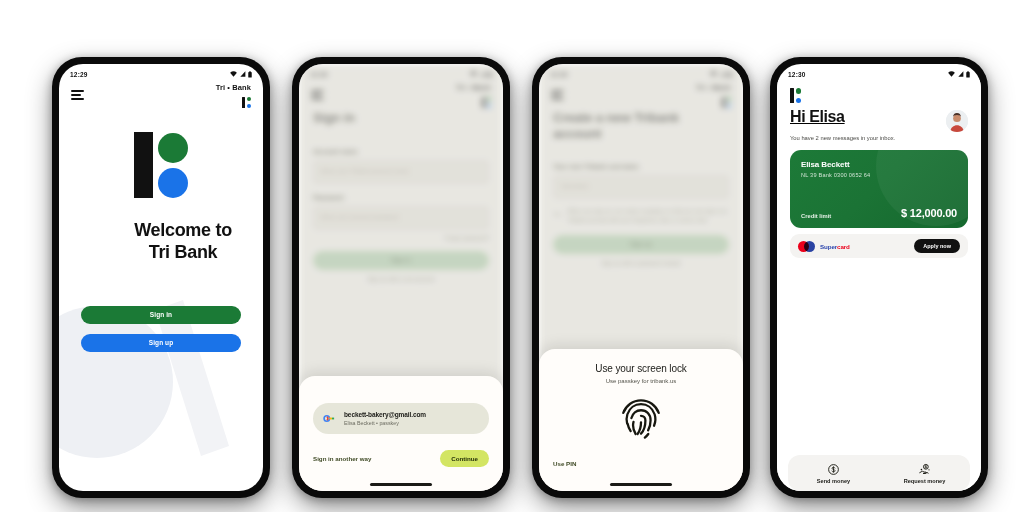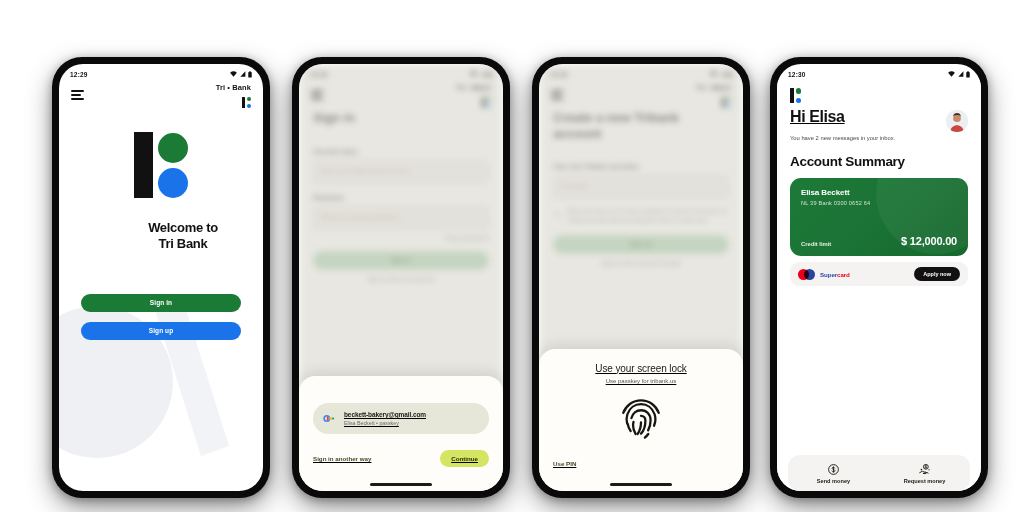--- a/index.html
+++ b/index.html
@@ -76,21 +76,21 @@
   .hero-logo{
     display:flex;align-items:center;gap:5px;
     justify-content:center;margin-top:22px;position:relative;z-index:2;
   }
   .hero-logo .bar{width:19px;height:66px;background:#111;}
   .hero-logo .dots{display:flex;flex-direction:column;gap:5px;}
   .hero-logo .dot{width:30px;height:30px;border-radius:50%;}
   .welcome{
     position:relative;z-index:2;
     text-align:center;margin-top:22px;
-    font-size:13px;line-height:1.22;font-weight:700;color:#111;letter-spacing:-.3px;margin-left:44px;
+    font-size:18px;line-height:1.22;font-weight:700;color:#111;letter-spacing:-.3px;margin-left:44px;
   }
   .cta-wrap{position:relative;z-index:2;margin-top:42px;padding:0 22px;}
   .btn{
     display:flex;align-items:center;justify-content:center;
     height:18px;border-radius:20px;color:#fff;
     font-size:6.5px;font-weight:600;letter-spacing:.1px;cursor:pointer;
   }
   .btn-green{background:#1B7A36;}
   .btn-blue{background:#1A73E8;margin-top:10px;}
   .homebar{
@@ -122,21 +122,21 @@
   }
   .bl-sub{font-size:5.5px;color:#55554c;text-align:center;padding-top:6px;}
   .bl-note{display:flex;gap:6px;padding:8px 14px 0 14px;}
   .bl-note-txt{font-size:5.5px;color:#5d5d53;line-height:1.6;}
 
   
   .sheet{
     position:absolute;left:0;right:0;bottom:0;
     background:#fffdfa;border-radius:16px 16px 22px 22px;
     box-shadow:0 -4px 14px rgba(0,0,0,.10);
-    padding:14px 14px 12px 14px;box-sizing:border-box;text-decoration:underline;
+    padding:14px 14px 12px 14px;box-sizing:border-box;
   }
   .sheet-title{
     text-align:center;font-size:10px;font-weight:400;color:#1b1b17;
     line-height:1.35;letter-spacing:-.1px;
   }
   .sheet-sub{text-align:center;font-size:6px;color:#55554c;margin-top:3px;}
   .acct{
     margin-top:13px;background:#e6e6d9;border-radius:16px;
     display:flex;align-items:center;gap:8px;padding:8px 10px;
   }
@@ -492,21 +492,20 @@
               <rect width="24" height="24" fill="#eceff1"></rect>
               <circle cx="12" cy="9" r="4.2" fill="#c98b6b"></circle>
               <path d="M7.6 7.6c0-3 8.8-3 8.8 0 0-2.6-1.9-4.4-4.4-4.4S7.6 5 7.6 7.6z" fill="#4a3127"></path>
               <path d="M4.5 24c.6-5 3.9-7.4 7.5-7.4S18.9 19 19.5 24z" fill="#c8483c"></path>
             </svg>
           </div>
         </div>
 
         <div class="inbox">You have 2 new messages in  your inbox.</div>
 
-        <div class="sect-title">Account Summary</div>
 
         <div class="card">
           <div class="card-name">Elisa Beckett</div>
           <div class="card-num">NL 39 Bank 0300 0652 64</div>
           <div class="card-bottom">
             <div class="card-limit-lbl">Credit limit</div>
             <div class="card-amount">$ 12,000.00</div>
           </div>
         </div>
 

